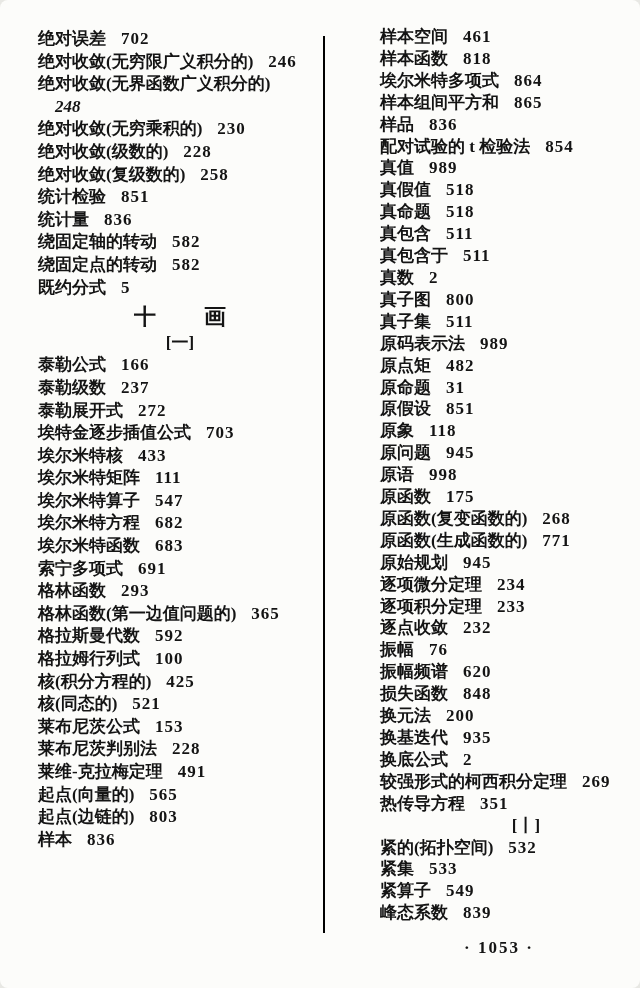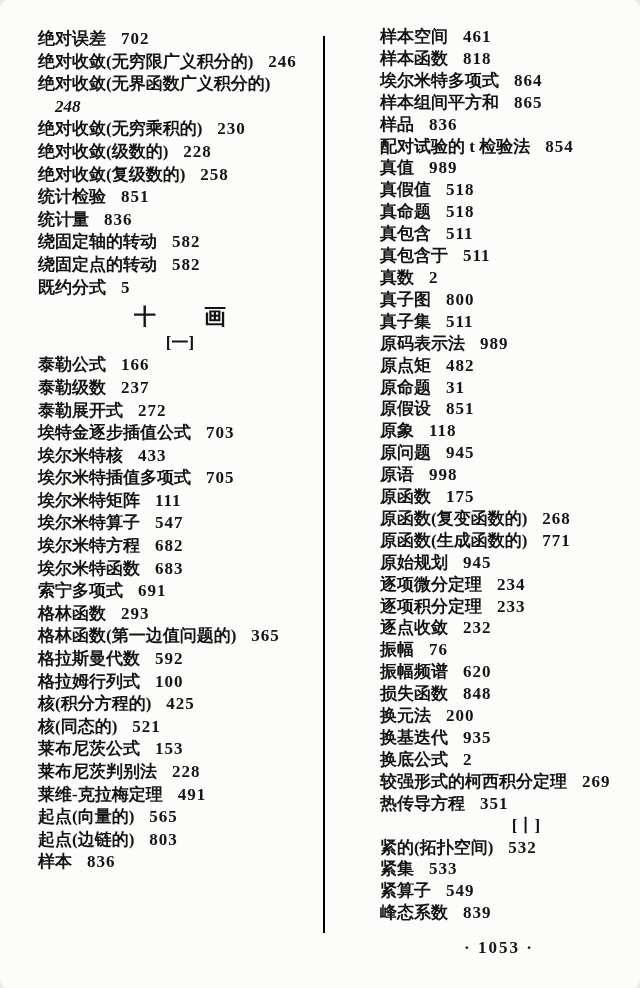--- a/index.html
+++ b/index.html
@@ -75,21 +75,20 @@
       <div class="line section-header">
         <span>十</span>
         <span>画</span>
       </div>
       <div class="line subsection">[一]</div>
       <div class="line entry"><span>泰勒公式</span><span class="pg">166</span></div>
       <div class="line entry"><span>泰勒级数</span><span class="pg">237</span></div>
       <div class="line entry"><span>泰勒展开式</span><span class="pg">272</span></div>
       <div class="line entry"><span>埃特金逐步插值公式</span><span class="pg">703</span></div>
       <div class="line entry"><span>埃尔米特核</span><span class="pg">433</span></div>
-      <div class="line entry"><span>埃尔米特插值多项式</span><span class="pg">705</span></div>
       <div class="line entry"><span>埃尔米特矩阵</span><span class="pg">111</span></div>
       <div class="line entry"><span>埃尔米特算子</span><span class="pg">547</span></div>
       <div class="line entry"><span>埃尔米特方程</span><span class="pg">682</span></div>
       <div class="line entry"><span>埃尔米特函数</span><span class="pg">683</span></div>
       <div class="line entry"><span>索宁多项式</span><span class="pg">691</span></div>
       <div class="line entry"><span>格林函数</span><span class="pg">293</span></div>
       <div class="line entry"><span>格林函数(第一边值问题的)</span><span class="pg">365</span></div>
       <div class="line entry"><span>格拉斯曼代数</span><span class="pg">592</span></div>
       <div class="line entry"><span>格拉姆行列式</span><span class="pg">100</span></div>
       <div class="line entry"><span>核(积分方程的)</span><span class="pg">425</span></div>

